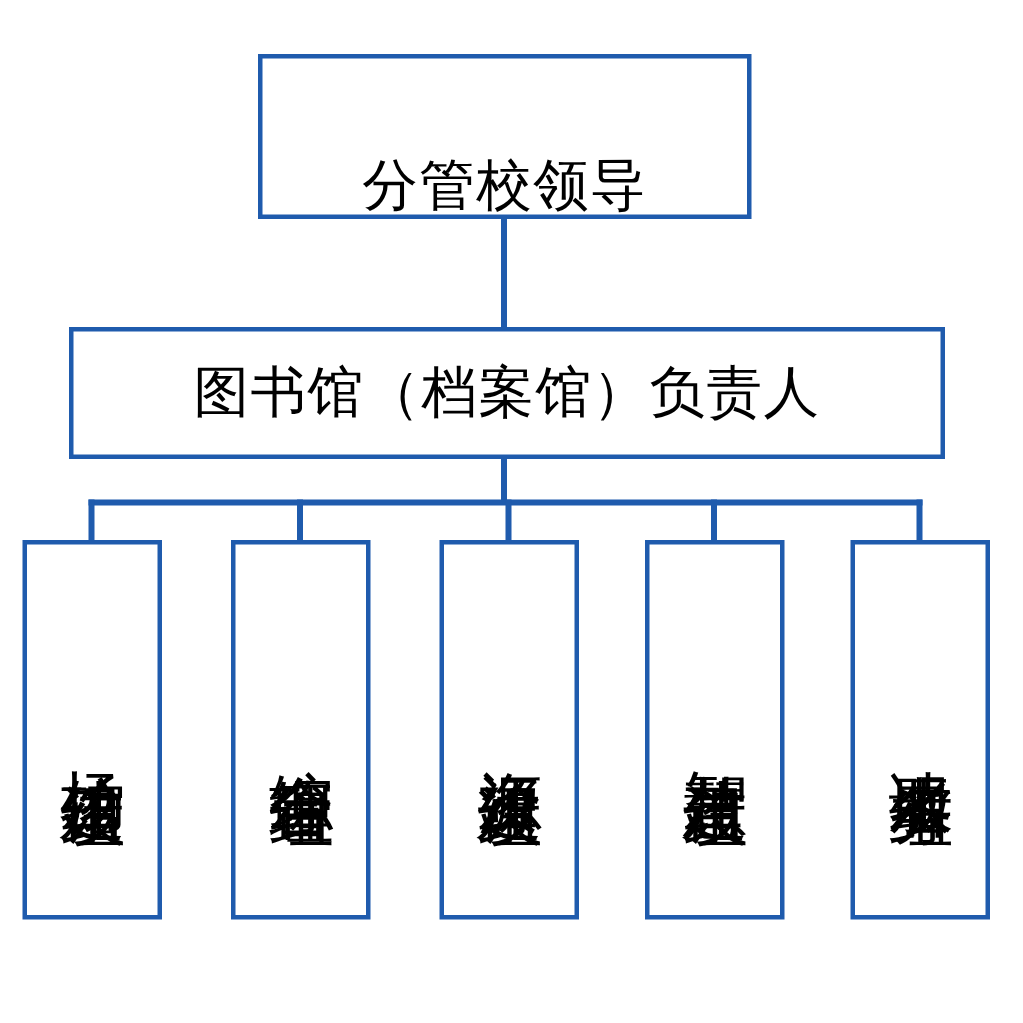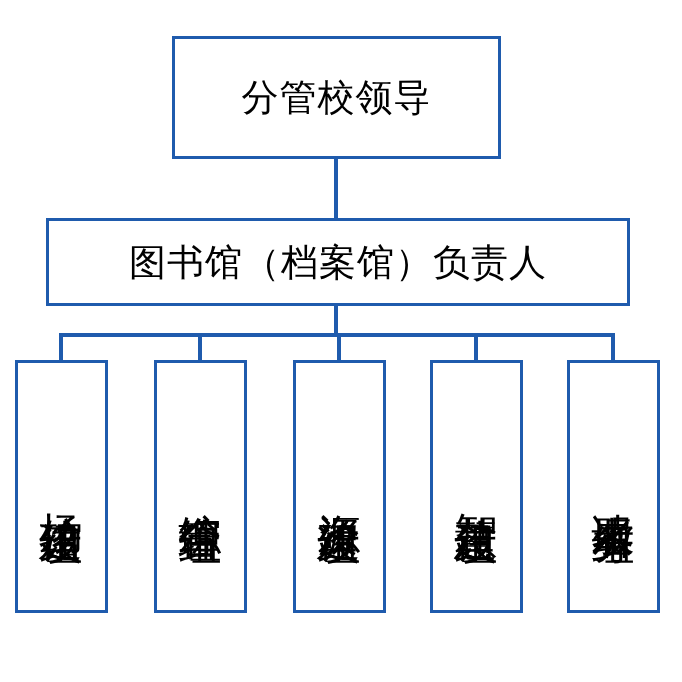--- a/index.html
+++ b/index.html
@@ -33,21 +33,22 @@
     display: block;
     line-height: 1.0;
     white-space: pre;
     color: #000000;
   }
   
   #node-top {
     left: 172px;
     top: 36px;
     width: 329px;
-    height: 123px;
+    height: 110px;
+    align-items: flex-end;
   }
   #node-top .node-label {
     font-size: 37px;
     letter-spacing: 1px;
   }
   
   #node-mid {
     left: 46px;
     top: 218px;
     width: 584px;

